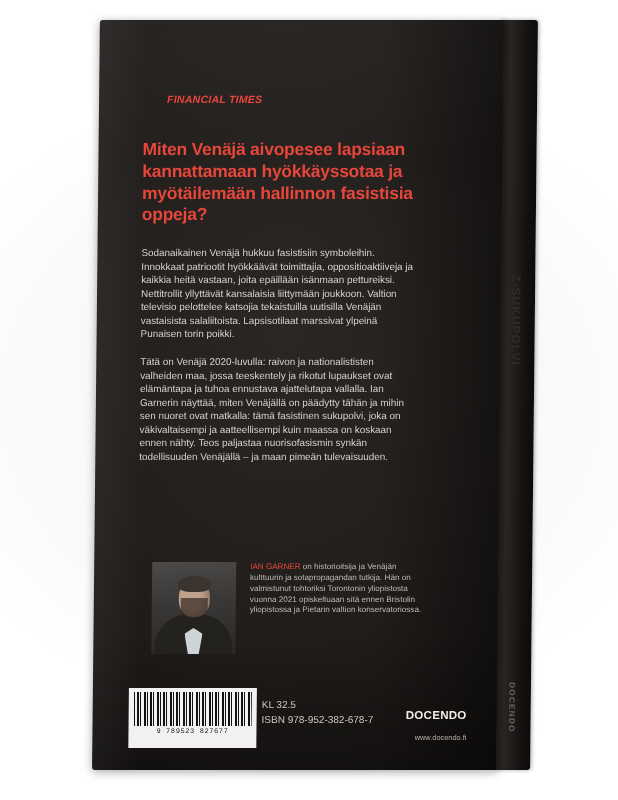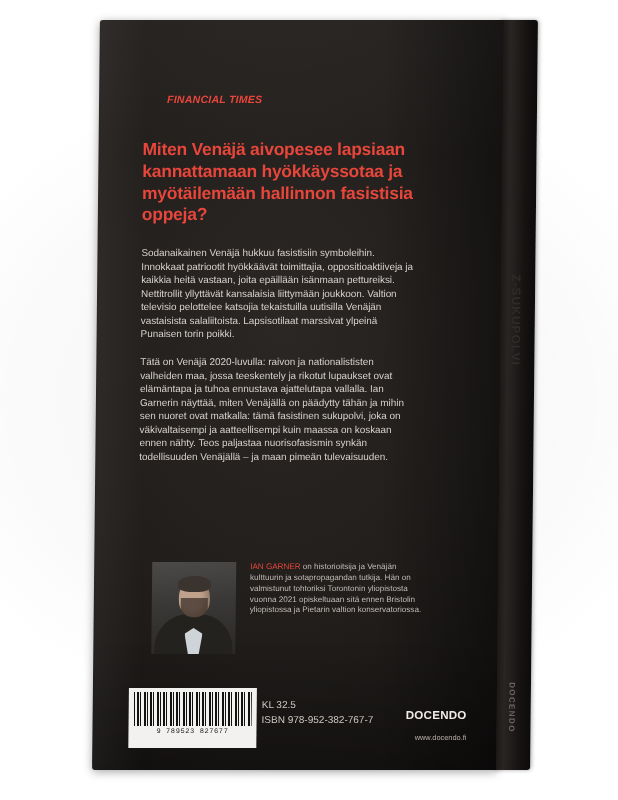--- a/index.html
+++ b/index.html
@@ -374,21 +374,21 @@
         </div>
       </div>
 
       <div class="bottom-bar">
         <div class="barcode-box">
           <div class="bars"></div>
           <div class="barcode-num">9 789523 827677</div>
         </div>
         <div class="isbn-block">
           <div>KL 32.5</div>
-          <div>ISBN 978-952-382-767-7</div>
+          <div>ISBN 978-952-382-678-7</div>
         </div>
         <div class="publisher">
           <div class="pub-logo">DOCENDO</div>
           <div class="pub-url">www.docendo.fi</div>
         </div>
       </div>
     </div>
   </div>
 </div>
 

